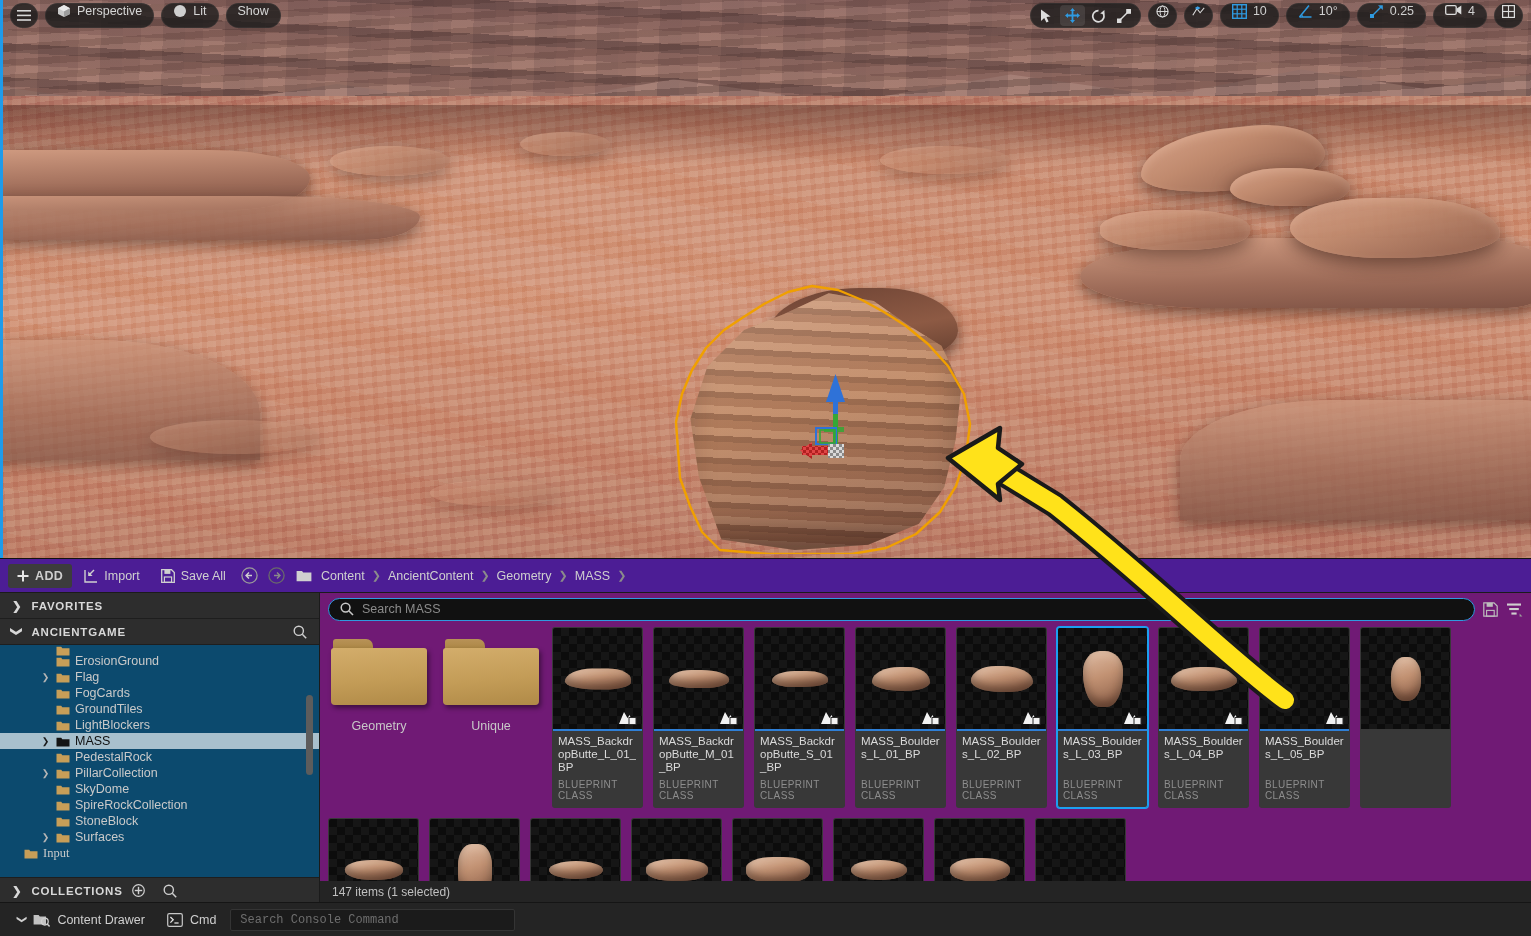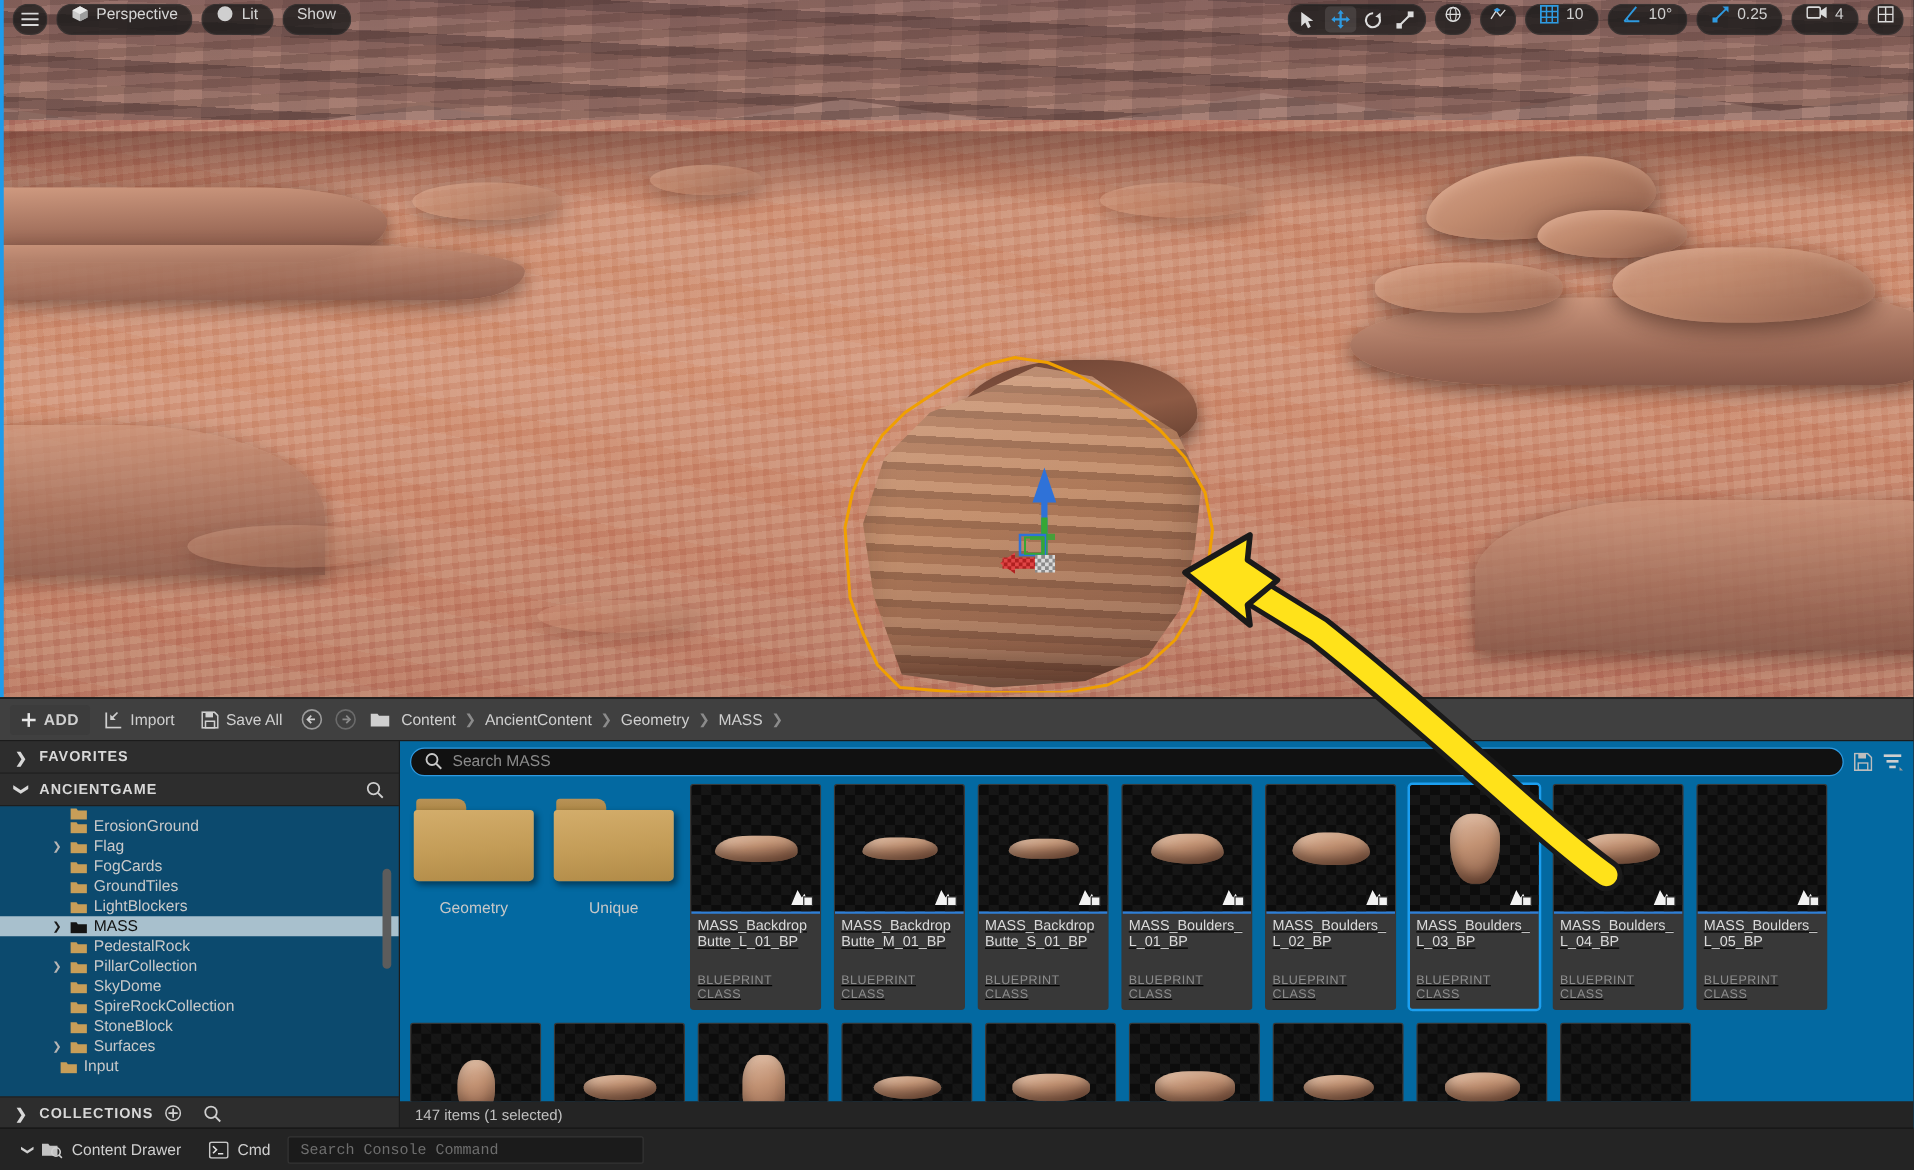--- a/index.html
+++ b/index.html
@@ -122,21 +122,21 @@
   }
   .pill .val{ color:#cfcfcf; font-size:12.5px; }
 
   
   #browser{
     position:absolute; left:0; top:558px; width:1531px; height:344px;
     background:#242424; border-top:1px solid #121212;
   }
   #cb-toolbar{
     height:34px; display:flex; align-items:center; gap:3px; padding:0 8px;
-    background:#404040; border-bottom:1px solid #1b1b1b;
+    background:#4c1d95; border-bottom:1px solid #1b1b1b;
   }
   .tb-btn{
     display:flex;align-items:center;gap:6px;height:24px;padding:0 9px;
     border-radius:3px;color:#cfcfcf;font-size:12.5px;
   }
   .tb-btn.primary{ background:#3c3c3c; font-weight:bold; letter-spacing:.4px; }
   .tb-iconbtn{ width:24px;height:24px;display:flex;align-items:center;justify-content:center;border-radius:3px; }
   .crumb{ display:flex;align-items:center;gap:7px;color:#cfcfcf;font-size:12.5px;padding:0 2px; }
   .crumb-sep{ color:#8b8b8b; font-size:11px; }
 
@@ -153,33 +153,33 @@
     border-bottom:1px solid #1e1e1e;
   }
   .tree-section .grow{ flex:1; }
   #tree-scroll{ flex:1; overflow:hidden; position:relative; background:#0c4a6e; padding-top:2px; }
   .tree-row{
     display:flex;align-items:center;gap:5px;height:16px;padding-left:40px;
     color:#c9c9c9;font-size:12.5px; white-space:nowrap;
   }
   .tree-row.sel{ background:#a8c0cd; color:#101010; }
   .tree-row .tw{ width:11px;display:flex;align-items:center;justify-content:center;flex-shrink:0; }
-  .tree-row.lvl2{ padding-left:32px; }
+  .tree-row.lvl2{ padding-left:8px;font-family:Liberation Serif, serif; }
   .scrollbar{
     position:absolute; right:6px; top:50px; width:7px; height:80px;
     background:#5c5c5c; border-radius:4px;
   }
   .tree-footer{
     height:26px;display:flex;align-items:center;gap:9px;padding:0 12px;
     background:#2d2d2d;color:#d8d8d8;font-size:11.5px;font-weight:bold;letter-spacing:.8px;
     border-top:1px solid #1e1e1e;
   }
 
   
-  #assets{ flex:1; display:flex; flex-direction:column; background:#0369a1; min-width:0; }
+  #assets{ flex:1; display:flex; flex-direction:column; background:#701a75; min-width:0; }
   #search-row{ height:32px; display:flex; align-items:center; gap:8px; padding:4px 8px 4px 8px; }
   #searchbox{
     flex:1; height:23px; display:flex;align-items:center;gap:8px;
     background:#111; border:1px solid #2f9ae0; border-radius:12px; padding:0 11px;
   }
   #searchbox .ph{ color:#8b8b8b; font-size:12.5px; }
   #grid-wrap{ flex:1; overflow:hidden; position:relative; padding:0 0 0 8px; }
   #grid{
     display:flex; flex-wrap:wrap; gap:10px; align-content:flex-start;
     padding-top:2px;
@@ -195,24 +195,23 @@
   }
   .folder-ico .bodyf{
     position:absolute;left:0;top:9px;width:96px;height:57px;
     background:linear-gradient(175deg,#d3ad6b 0%,#c39c57 55%,#b08a47 100%);
     border-radius:3px 3px 4px 4px;
     box-shadow: 2px 3px 5px rgba(0,0,0,.45);
   }
   .folder-name{ margin-top:14px;color:#c8c8c8;font-size:12.5px; }
 
   .asset-tile{
-    width:105px; height:181px; background:#383838; border-radius:3px;
+    width:91px; height:181px; background:#383838; border-radius:3px;
     display:flex;flex-direction:column; overflow:hidden;
     border:1px solid transparent;
-    text-decoration:underline;
   }
   .asset-tile.selected{ border-color:#1c9ff0; box-shadow:0 0 0 1px #1c9ff0; }
   .asset-thumb{
     height:101px; position:relative;
     background-color:#0c0c0c;
     background-image:
       linear-gradient(45deg, #161616 25%, transparent 25%, transparent 75%, #161616 75%),
       linear-gradient(45deg, #161616 25%, transparent 25%, transparent 75%, #161616 75%);
     background-size:16px 16px; background-position:0 0, 8px 8px;
   }

